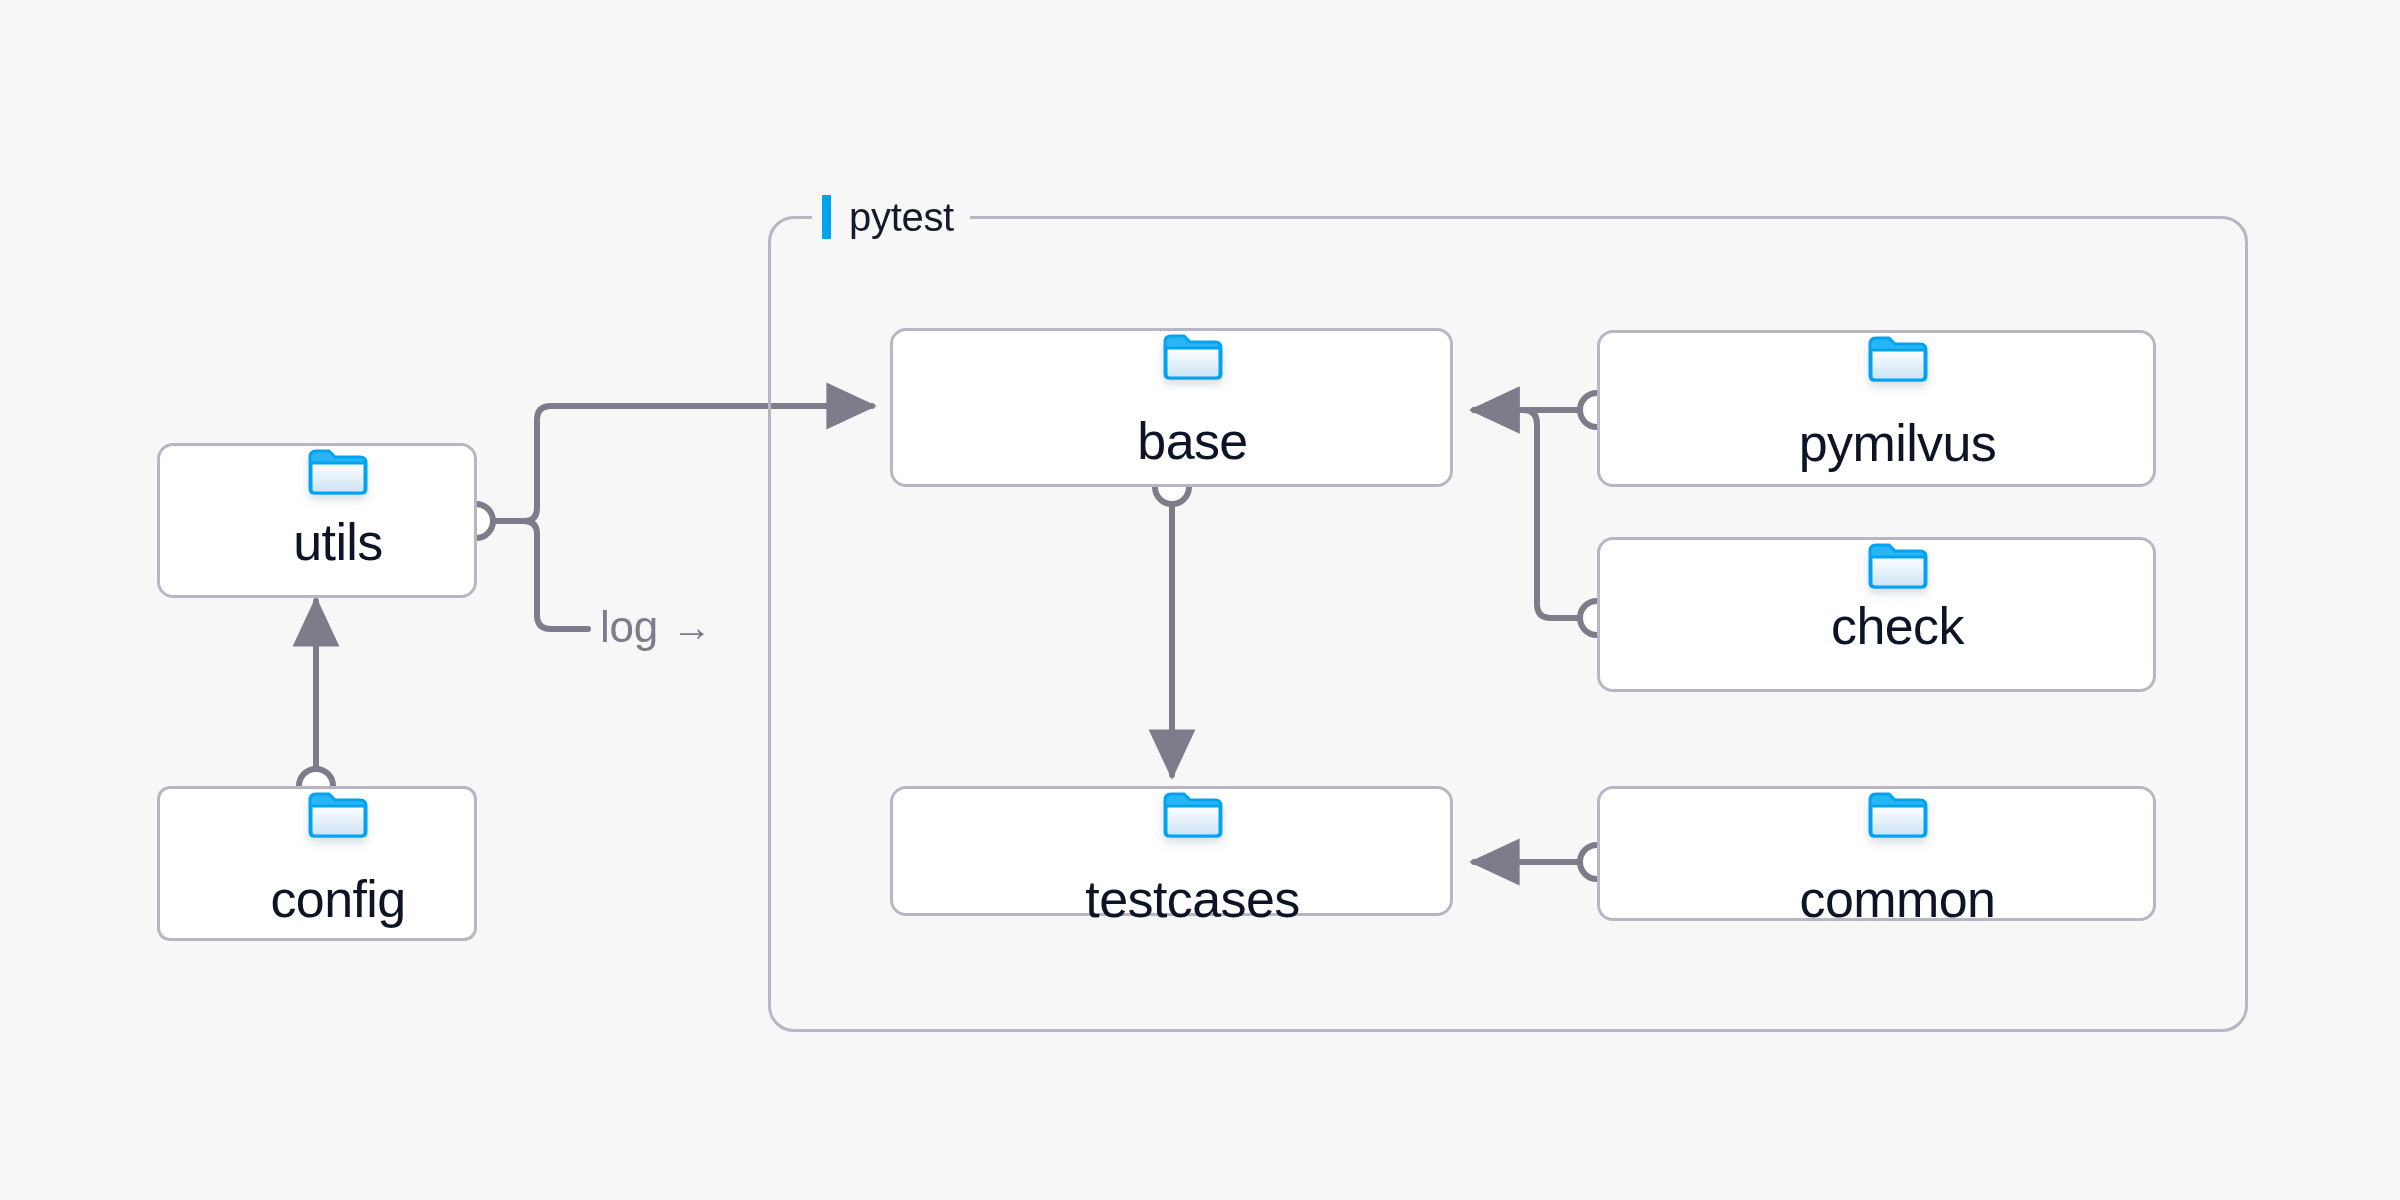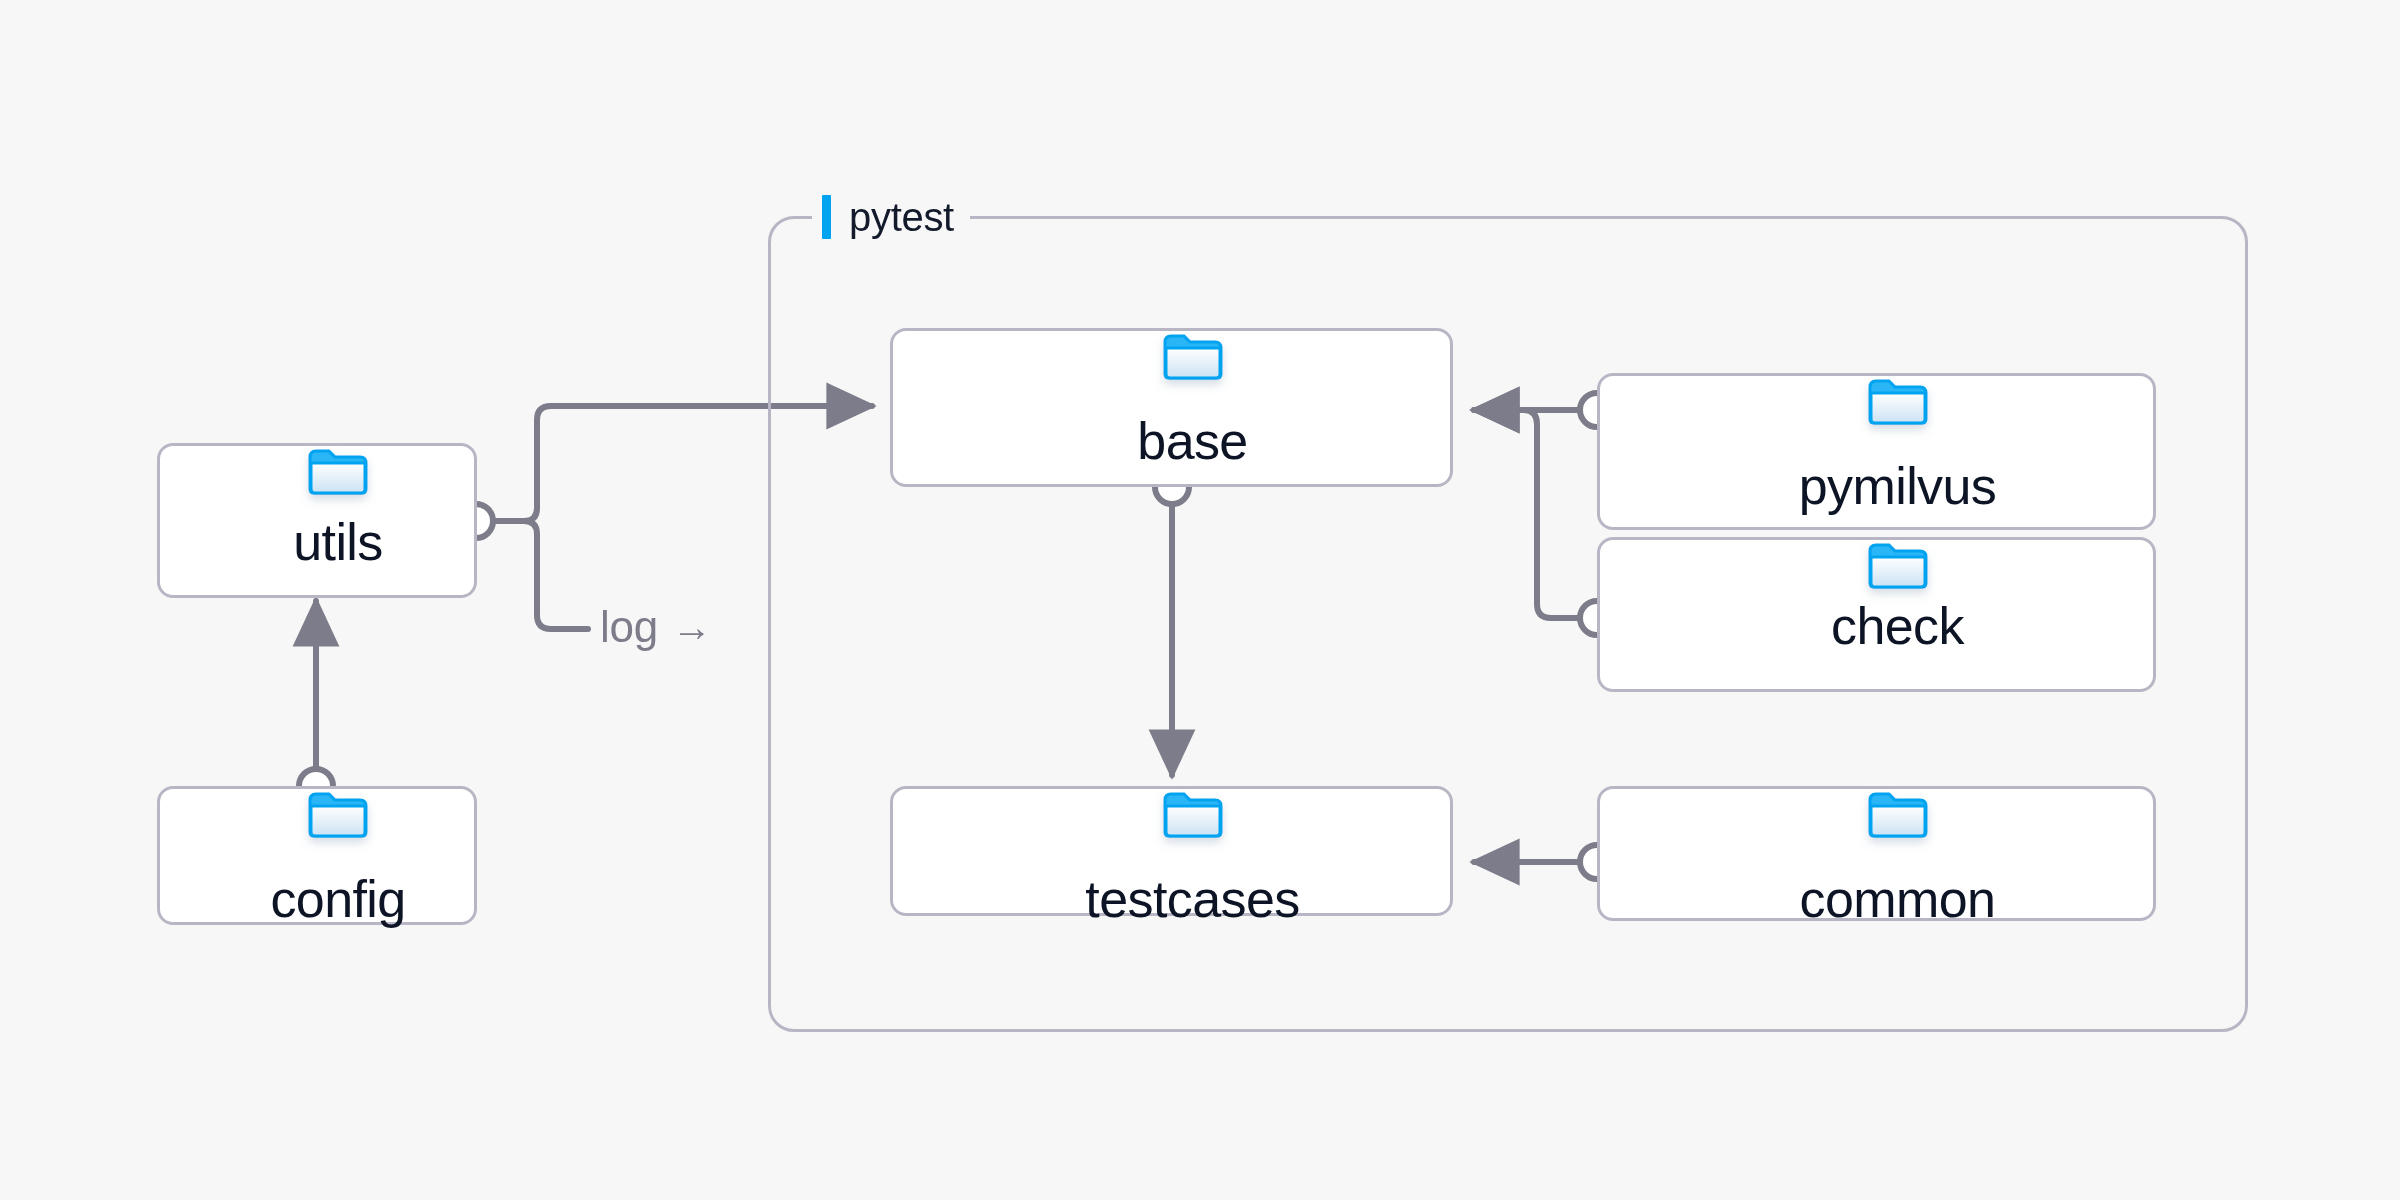--- a/index.html
+++ b/index.html
@@ -173,21 +173,21 @@
   <div class="node" style="left:157px; top:443px; width:320px; height:155px;gap:20px;">
     <span class="folder">
       <svg width="62" height="50" viewBox="0 0 62 50" filter="url(#softshadow)">
         <path d="M3 11 Q3 5 9 5 L22 5 L28 11 L53 11 Q59 11 59 17 L59 43 Q59 47 55 47 L7 47 Q3 47 3 43 Z" fill="#29b6f6" stroke="#00a3f0" stroke-width="3"></path>
         <path d="M4 17 L58 17 L58 43 Q58 47 54 47 L8 47 Q4 47 4 43 Z" fill="url(#folderGrad)" stroke="#00a3f0" stroke-width="3"></path>
       </svg>
     </span>
     <span class="label">utils</span>
   </div>
 
-  <div class="node" style="left:157px; top:786px; width:320px; height:139px;">
+  <div class="node" style="left:157px; top:786px; width:320px; height:155px;border-radius:13px;">
     <span class="folder">
       <svg width="62" height="50" viewBox="0 0 62 50" filter="url(#softshadow)">
         <path d="M3 11 Q3 5 9 5 L22 5 L28 11 L53 11 Q59 11 59 17 L59 43 Q59 47 55 47 L7 47 Q3 47 3 43 Z" fill="#29b6f6" stroke="#00a3f0" stroke-width="3"></path>
         <path d="M4 17 L58 17 L58 43 Q58 47 54 47 L8 47 Q4 47 4 43 Z" fill="url(#folderGrad)" stroke="#00a3f0" stroke-width="3"></path>
       </svg>
     </span>
     <span class="label">config</span>
   </div>
 
   <div class="node" style="left:890px; top:328px; width:563px; height:159px;">
@@ -203,21 +203,21 @@
   <div class="node" style="left:890px; top:786px; width:563px; height:130px;">
     <span class="folder">
       <svg width="62" height="50" viewBox="0 0 62 50" filter="url(#softshadow)">
         <path d="M3 11 Q3 5 9 5 L22 5 L28 11 L53 11 Q59 11 59 17 L59 43 Q59 47 55 47 L7 47 Q3 47 3 43 Z" fill="#29b6f6" stroke="#00a3f0" stroke-width="3"></path>
         <path d="M4 17 L58 17 L58 43 Q58 47 54 47 L8 47 Q4 47 4 43 Z" fill="url(#folderGrad)" stroke="#00a3f0" stroke-width="3"></path>
       </svg>
     </span>
     <span class="label">testcases</span>
   </div>
 
-  <div class="node" style="left:1597px; top:330px; width:559px; height:157px;margin-top:43px;">
+  <div class="node" style="left:1597px; top:330px; width:559px; height:157px;">
     <span class="folder">
       <svg width="62" height="50" viewBox="0 0 62 50" filter="url(#softshadow)">
         <path d="M3 11 Q3 5 9 5 L22 5 L28 11 L53 11 Q59 11 59 17 L59 43 Q59 47 55 47 L7 47 Q3 47 3 43 Z" fill="#29b6f6" stroke="#00a3f0" stroke-width="3"></path>
         <path d="M4 17 L58 17 L58 43 Q58 47 54 47 L8 47 Q4 47 4 43 Z" fill="url(#folderGrad)" stroke="#00a3f0" stroke-width="3"></path>
       </svg>
     </span>
     <span class="label">pymilvus</span>
   </div>
 
   <div class="node" style="left:1597px; top:537px; width:559px; height:155px;gap:10px;">

